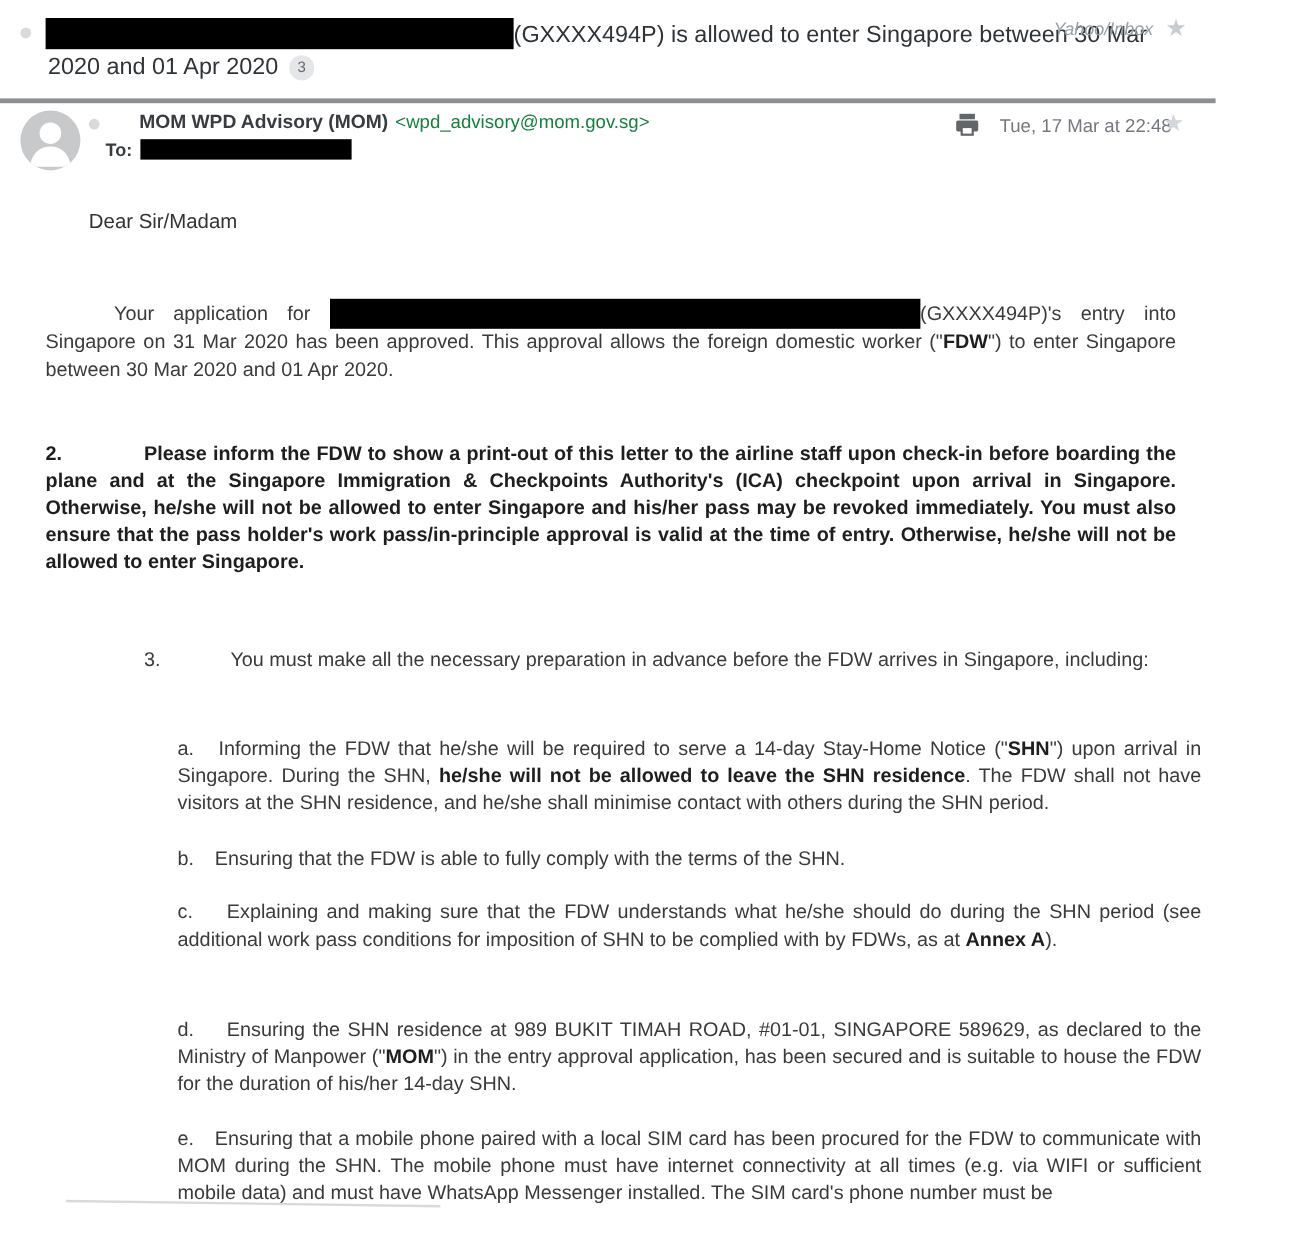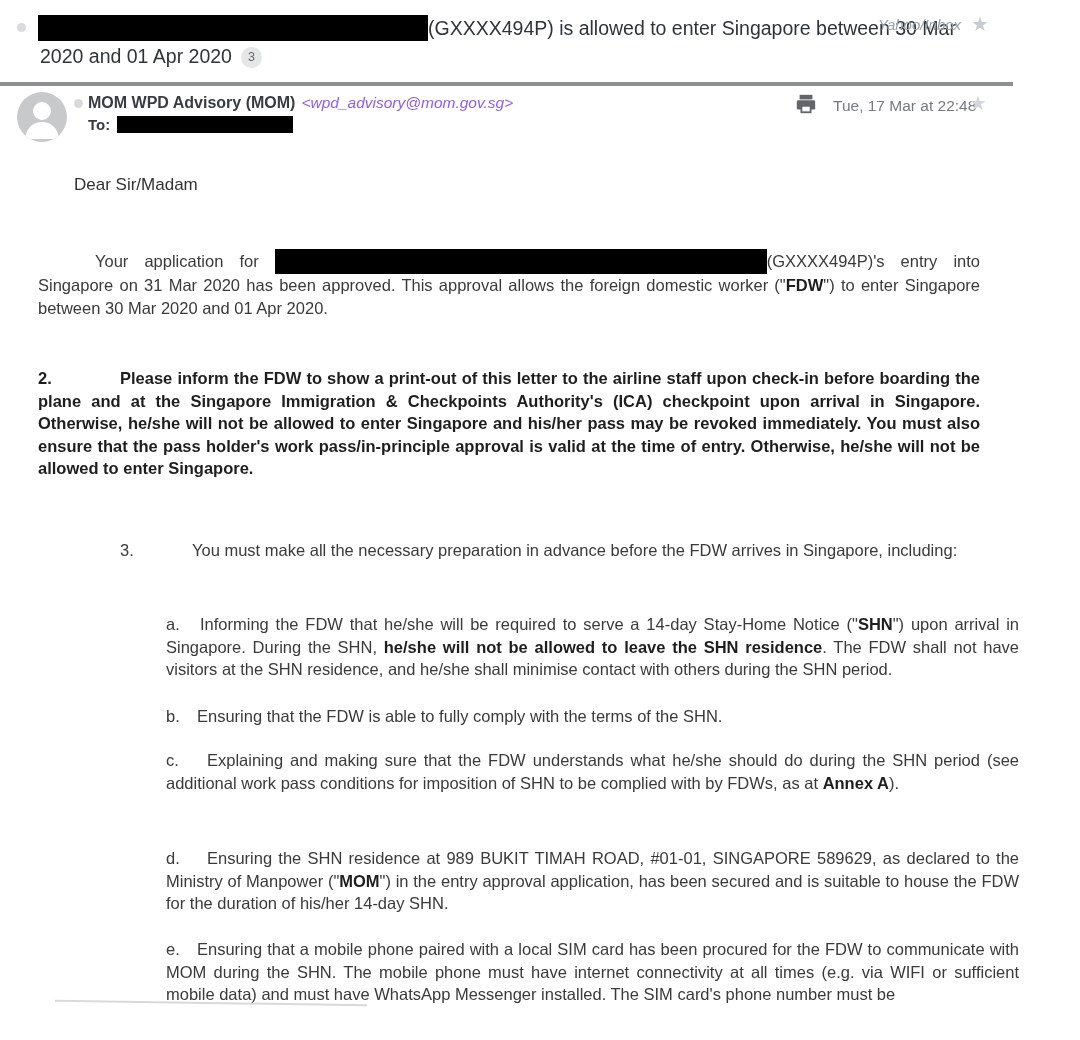--- a/index.html
+++ b/index.html
@@ -21,41 +21,41 @@
   }
   .folder-label{position:absolute;left:878px;top:16px;font-size:15px;color:#9aa0a7;font-style:italic;}
   .star{font-size:20px;line-height:20px;}
   .subject-star{position:absolute;left:971px;top:14px;color:#c9cdd2;}
   
   .divider{position:absolute;left:0;top:82px;width:1013px;height:4px;background:#8d9093;}
   
   .avatar{position:absolute;left:17px;top:92px;width:50px;height:50px;border-radius:50%;background:#c7c9cb;overflow:hidden;}
   .sender-dot{position:absolute;left:74px;top:99px;width:9px;height:9px;border-radius:50%;background:#d8dadc;}
   .sender-line{position:absolute;left:88px;top:94px;white-space:nowrap;font-size:16px;}
-  .sender-name{font-weight:bold;color:#383c41;}
-  .sender-email{color:#8b5cf6;font-size:15.5px;margin-left:6px;font-style:italic;}
+  .sender-name{font-weight:bold;color:#383c41;margin-left:28px;}
+  .sender-email{color:#15803d;font-size:15.5px;margin-left:6px;}
   .to-line{position:absolute;left:88px;top:116px;white-space:nowrap;font-size:15px;}
   .to-label{font-weight:bold;color:#383c41;}
   .redact-to{display:inline-block;width:176px;height:17px;background:#000;margin-left:7px;vertical-align:-3px;}
   .print-btn{position:absolute;left:795px;top:93px;width:22px;height:22px;cursor:pointer;}
   .timestamp{position:absolute;left:833px;top:97px;font-size:15.5px;color:#75797f;}
   .message-star{position:absolute;left:969px;top:93px;color:#d3d6da;}
   
   .para{
     position:absolute;text-align:justify;font-size:16.5px;line-height:22.5px;color:#3a3a3a;
   }
   .b{font-weight:bold;color:#1e1e1e;}
   .salutation{position:absolute;left:38px;top:175px;font-size:17px;color:#333;margin-left:36px;}
   .p1{left:38px;top:249px;width:942px;text-indent:57px;}
   .redact-inline{display:inline-block;width:492px;height:25px;background:#000;vertical-align:-7px;text-indent:0;}
   .p2{left:38px;top:367px;width:942px;font-weight:bold;color:#1e1e1e;}
   .num2{display:inline-block;width:82px;}
   .p3{left:120px;top:539px;width:858px;}
   .num3{display:inline-block;width:72px;}
-  .item{left:148px;width:853px;margin-left:18px;}
+  .item{left:148px;width:853px;}
   .ia{top:613px;}  .mk-a{display:inline-block;width:34px;}
   .ib{top:705px;}  .mk-b{display:inline-block;width:31px;}
   .ic{top:749px;}  .mk-c{display:inline-block;width:41px;}
   .id{top:847px;}  .mk-d{display:inline-block;width:41px;}
   .ie{top:938px;height:70px;overflow:hidden;} .mk-e{display:inline-block;width:31px;}
   
   .watermark{position:absolute;left:752px;top:963px;display:flex;align-items:center;opacity:0.85;}
   .wm-text{
     font-size:27px;letter-spacing:0.5px;margin-left:2px;
     color:rgba(185,185,185,0.35);

